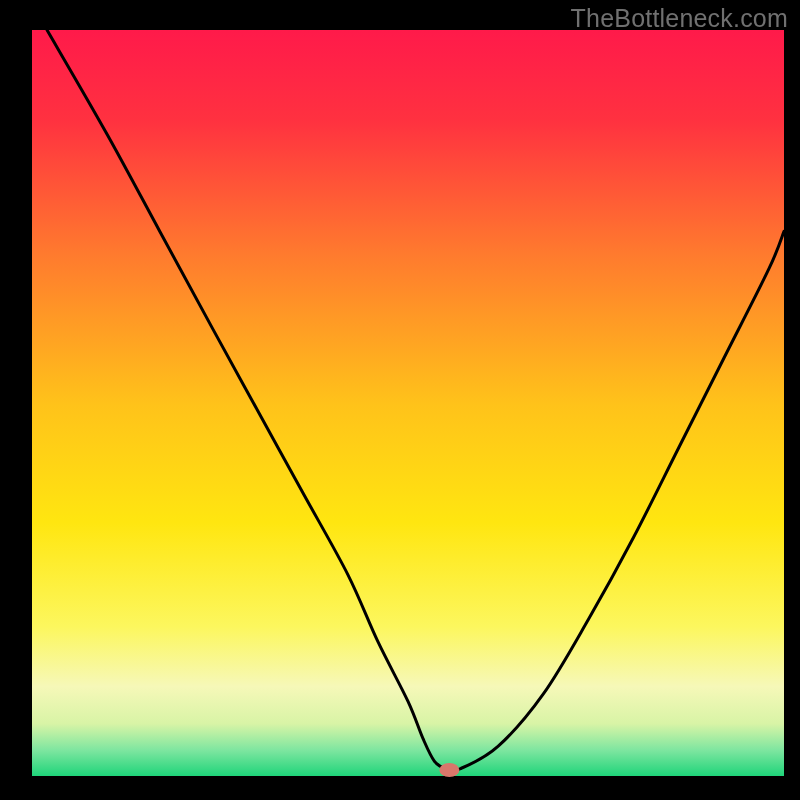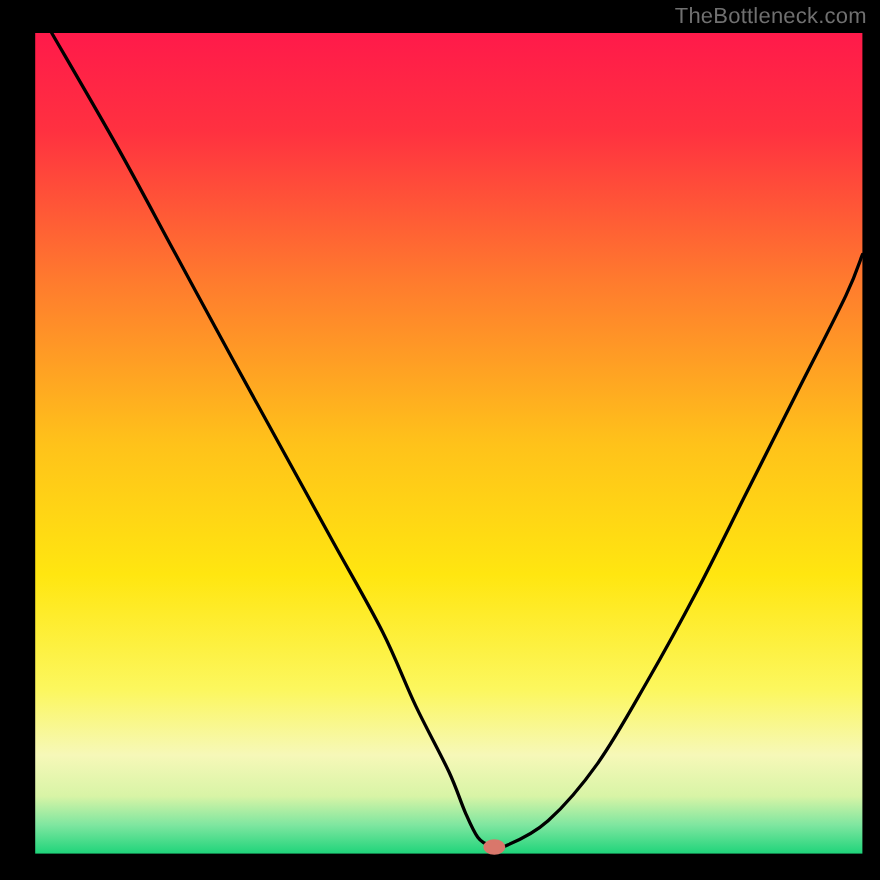--- a/index.html
+++ b/index.html
@@ -15,21 +15,21 @@
     width: 800px;
     height: 800px;
     background: #000;
   }
   .watermark {
     position: absolute;
     top: 4px;
     right: 12px;
     color: #707070;
     font-family: Arial, Helvetica, sans-serif;
-    font-size: 20px;
+    font-size: 25px;
     z-index: 10;
     letter-spacing: 0.2px;
   }
   svg.plot {
     position: absolute;
     left: 0;
     top: 0;
   }
 </style>
 </head>

